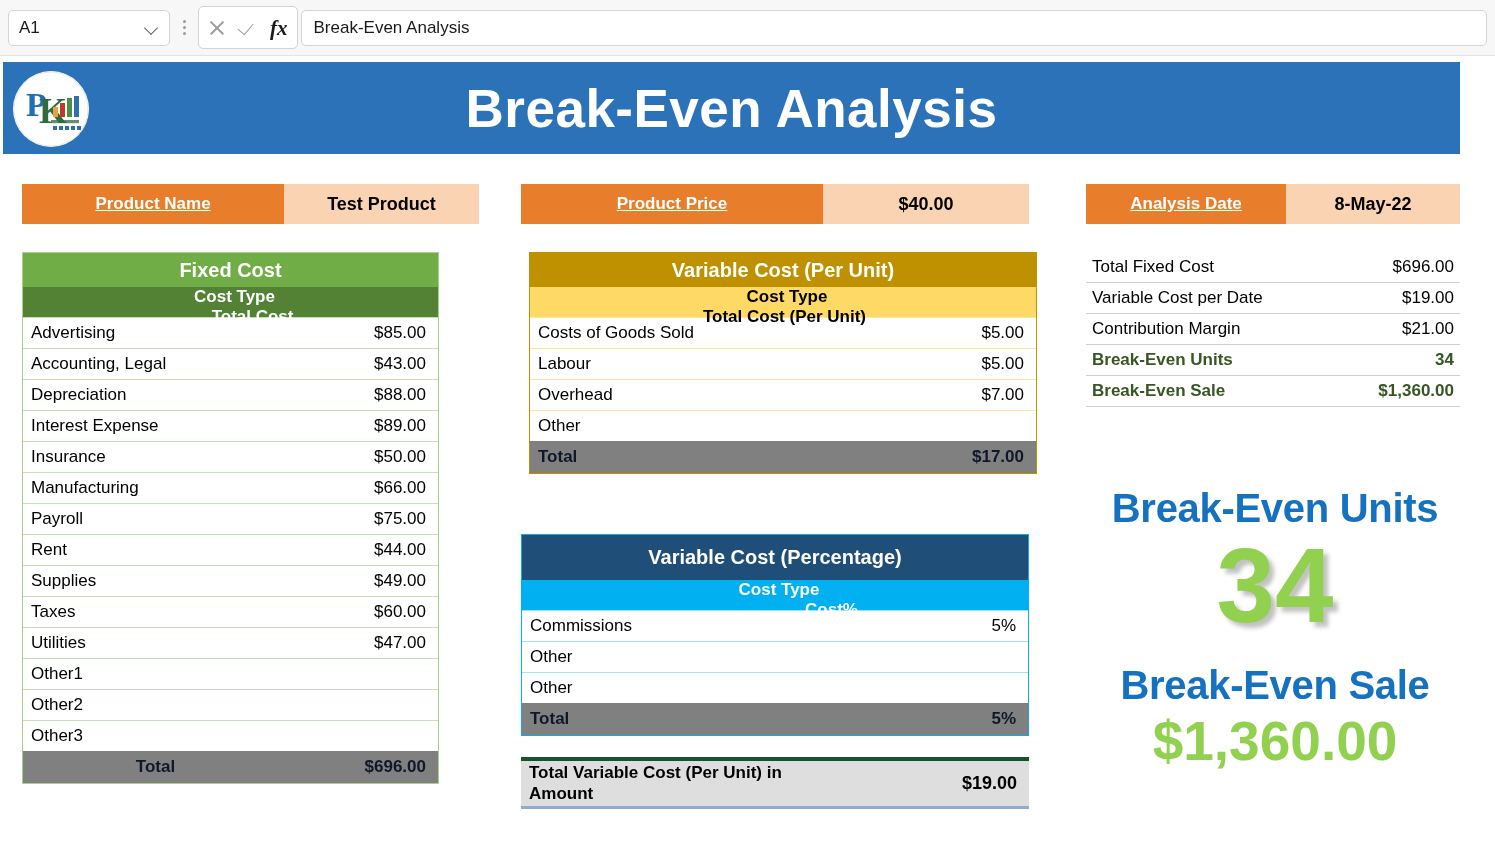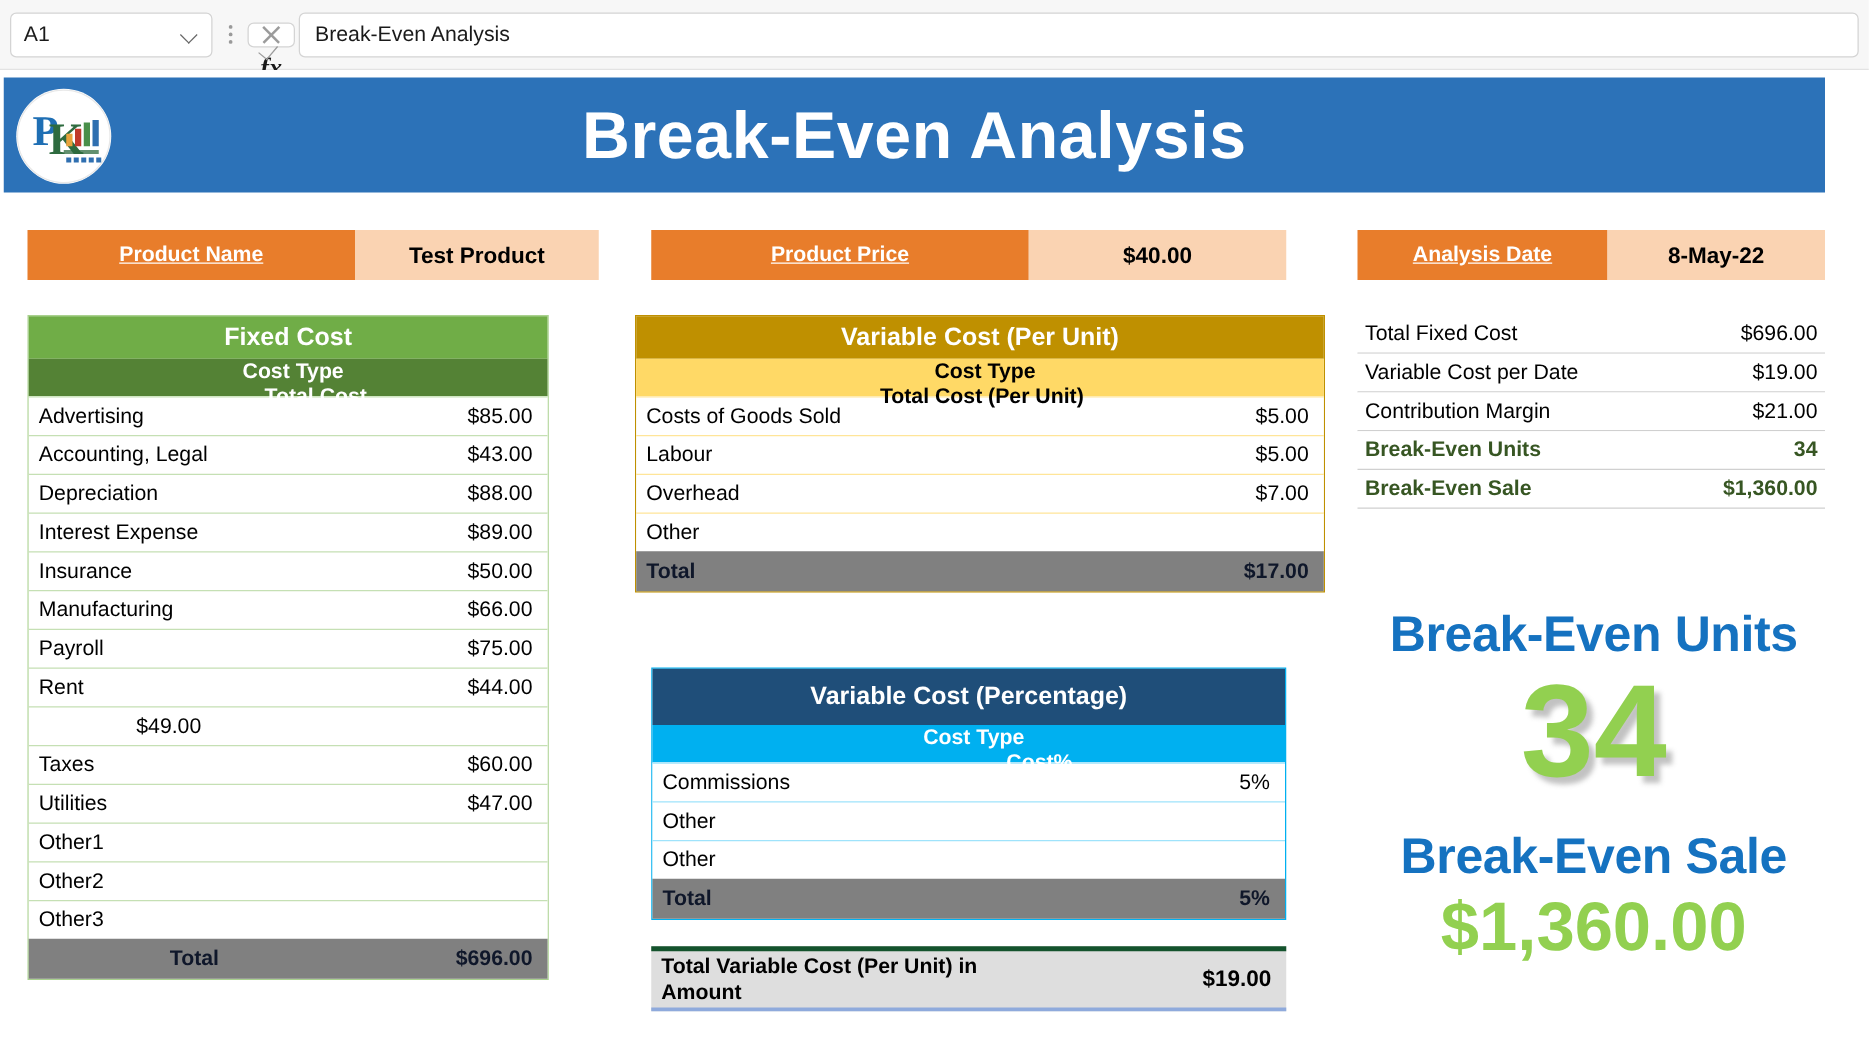--- a/index.html
+++ b/index.html
@@ -39,25 +39,25 @@
     border-left: 1.6px solid #666; border-bottom: 1.6px solid #666;
     transform: rotate(-45deg);
   }
   .kebab {
     width: 22px; height: 36px; margin-left: 3px;
     display: flex; flex-direction: column; align-items: center;
     justify-content: center; gap: 3px;
   }
   .kebab i { width: 3px; height: 3px; border-radius: 50%; background: #9a9a9a; display: block; }
   .fx-group {
-    height: 20px; margin-left: 3px;
+    height: 43px; margin-left: 3px;
     background: #ffffff;
     border: 1px solid #d4d4d4; border-radius: 5px;
     display: flex; align-items: center;
-    padding: 0 9px; gap: 13px; flex-direction: column;
+    padding: 0 9px; gap: 13px;
   }
   .ic { width: 18px; height: 18px; position: relative; display: block; }
   .ic-x::before, .ic-x::after {
     content: ""; position: absolute; left: 0; top: 8px;
     width: 18px; height: 1.7px; background: #9b9b9b;
   }
   .ic-x::before { transform: rotate(45deg); }
   .ic-x::after  { transform: rotate(-45deg); }
   .ic-check::before {
     content: ""; position: absolute; left: 2px; top: 1px;
@@ -135,21 +135,21 @@
 
   
   #fixed-cost { left: 22px; top: 196px; width: 417px;
                 border: 1px solid #a9d18e; }
   #fixed-cost .t-title { background: #70ad47; height: 34px; }
   #fixed-cost .t-head  { background: #548235; color: #ffffff; height: 30px; }
   #fixed-cost .t-row   { border-top: 1px solid #c5e0b4; background: #ffffff; }
   #fixed-cost .t-total .c-left { text-align: center; padding-left: 0; }
 
   
-  #var-unit { left: 508px; top: 196px; width: 552px;
+  #var-unit { left: 529px; top: 196px; width: 508px;
               border: 1px solid #bf9000; }
   #var-unit .t-title { background: #bf9000; height: 34px; }
   #var-unit .t-head  { background: #ffd966; color: #000000; height: 30px; }
   #var-unit .t-row   { border-top: 1px solid #ffe599; background: #ffffff; }
   #var-unit .c-right { width: 190px; }
 
   
   #var-pct { left: 521px; top: 478px; width: 508px;
              border: 1px solid #00b0f0; }
   #var-pct .t-title { background: #1f4e79; height: 45px; }
@@ -299,20 +299,21 @@
         </div>
         <div class="t-row">
           <span class="c-left">Payroll</span>
           <span class="c-right">$75.00</span>
         </div>
         <div class="t-row">
           <span class="c-left">Rent</span>
           <span class="c-right">$44.00</span>
         </div>
         <div class="t-row">
+          <span class="c-left">Supplies</span>
           <span class="c-right">$49.00</span>
         </div>
         <div class="t-row">
           <span class="c-left">Taxes</span>
           <span class="c-right">$60.00</span>
         </div>
         <div class="t-row">
           <span class="c-left">Utilities</span>
           <span class="c-right">$47.00</span>
         </div>

